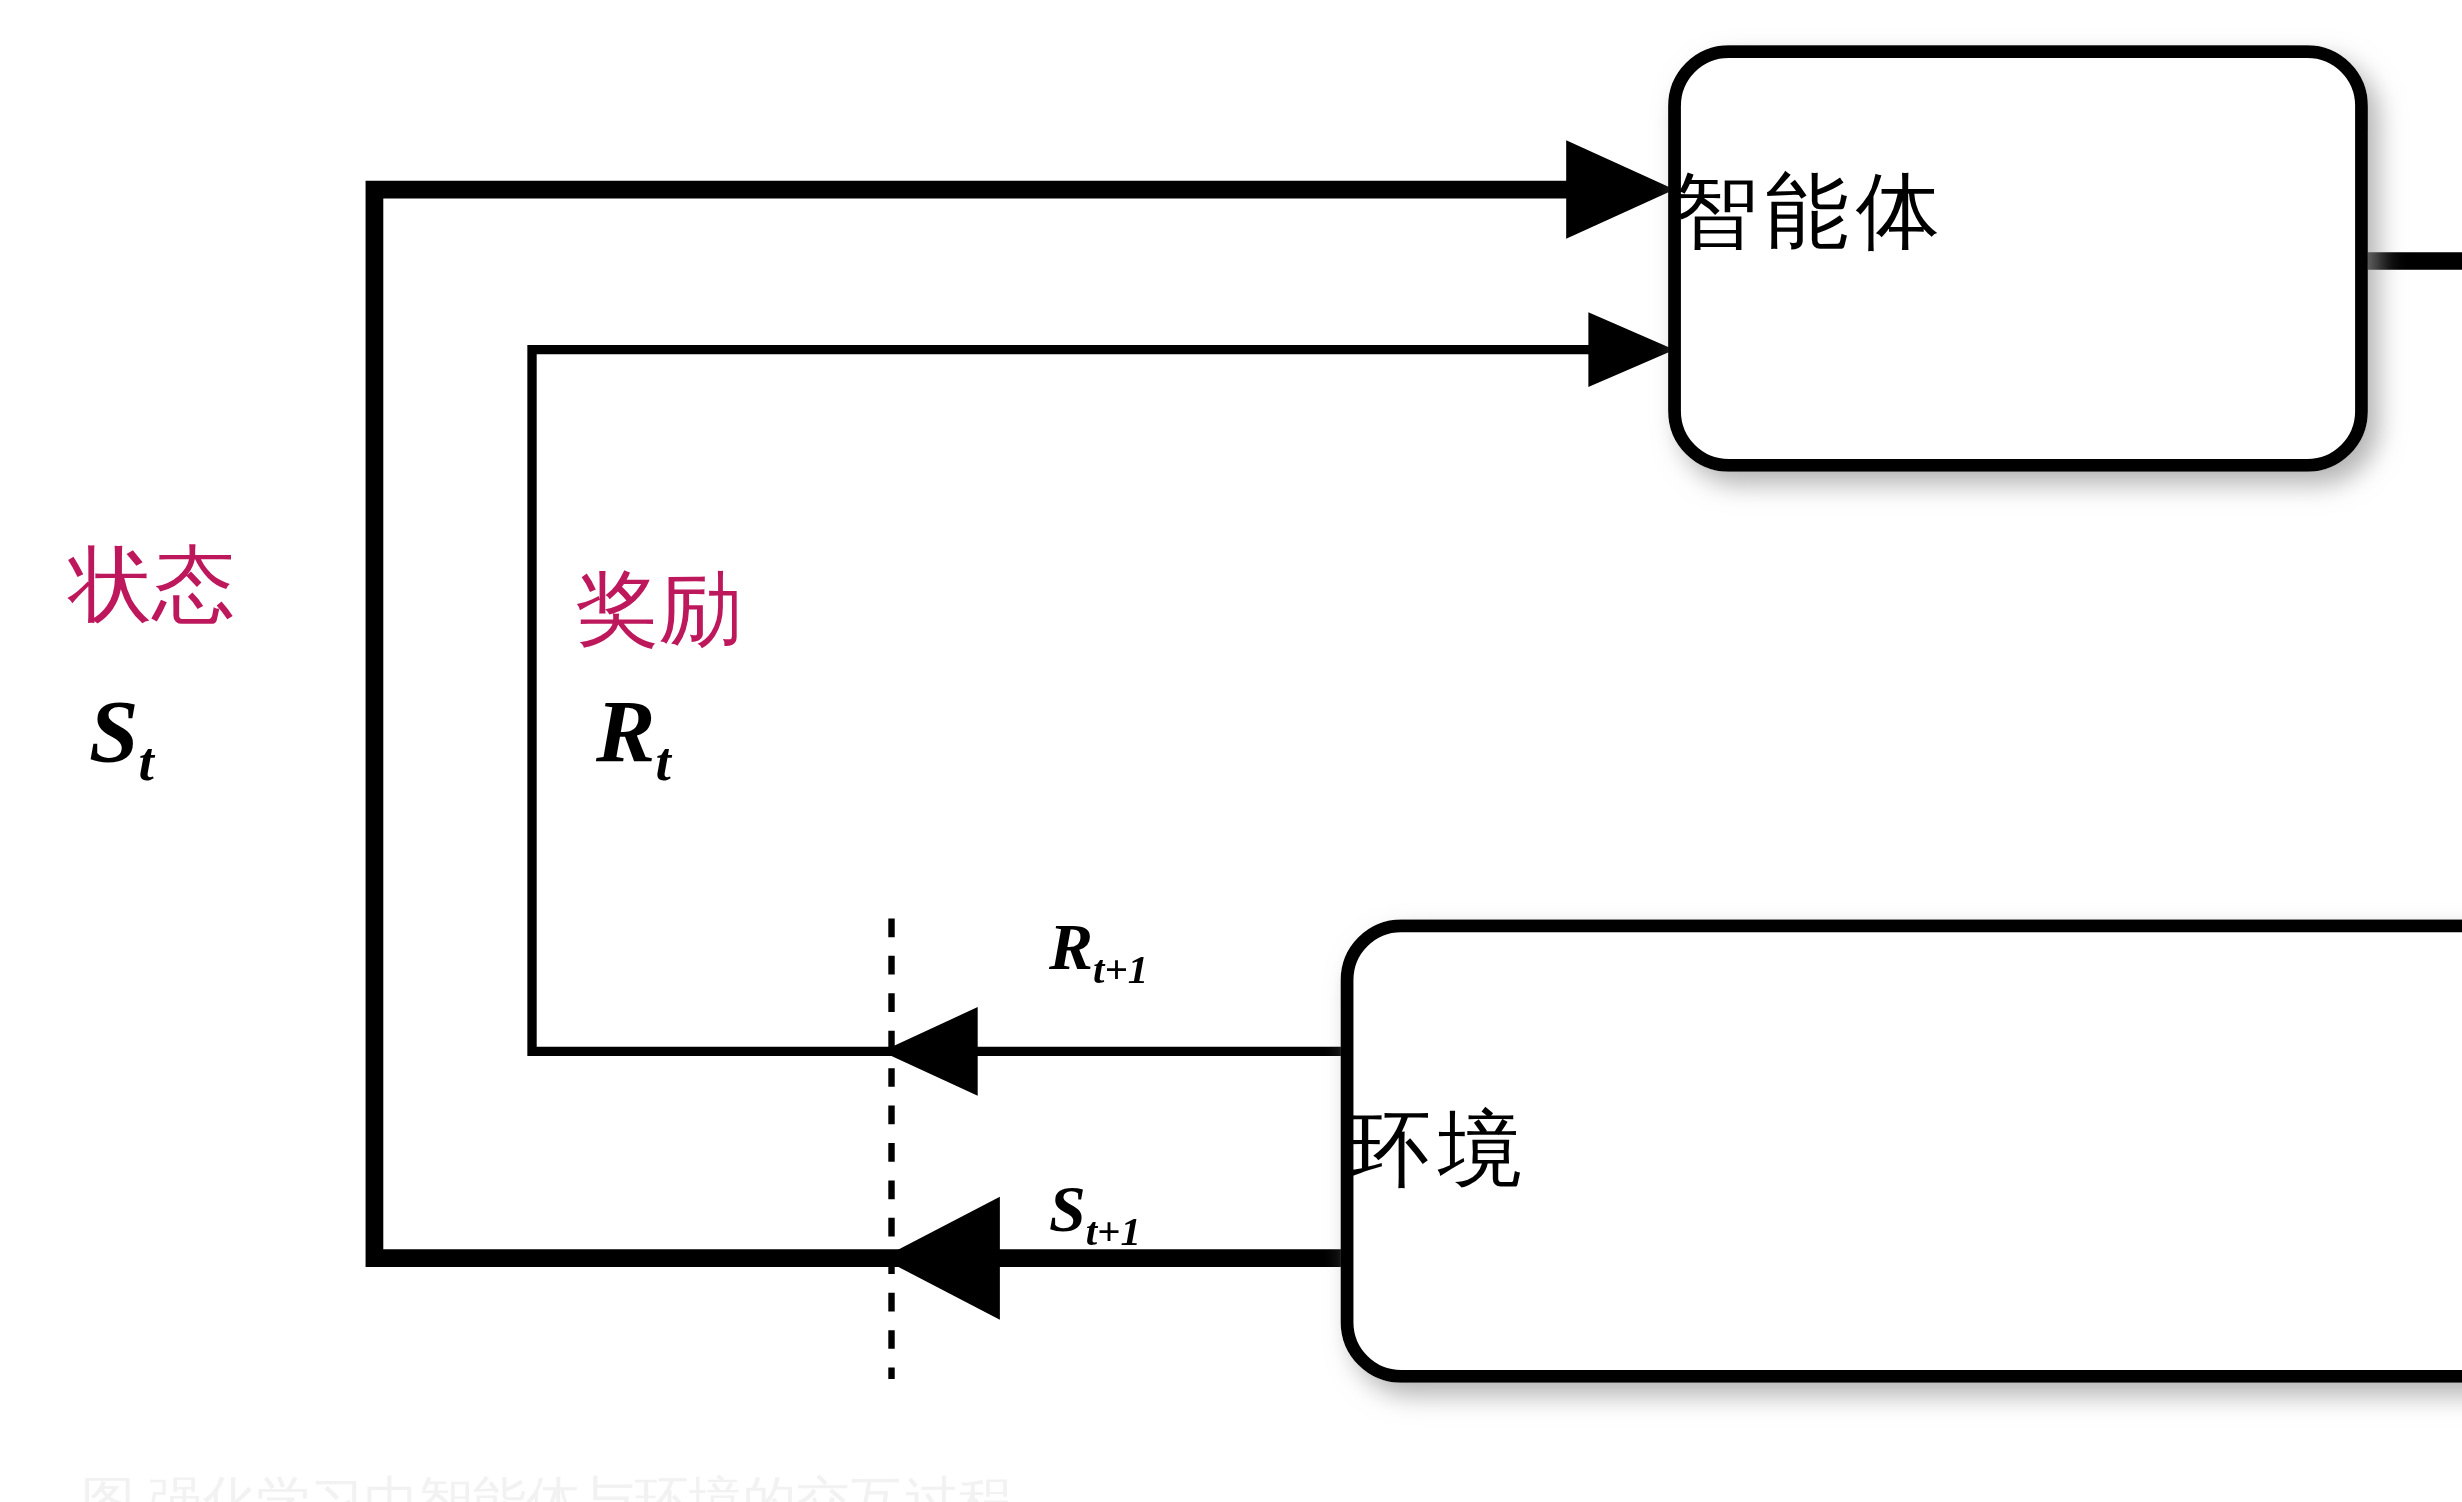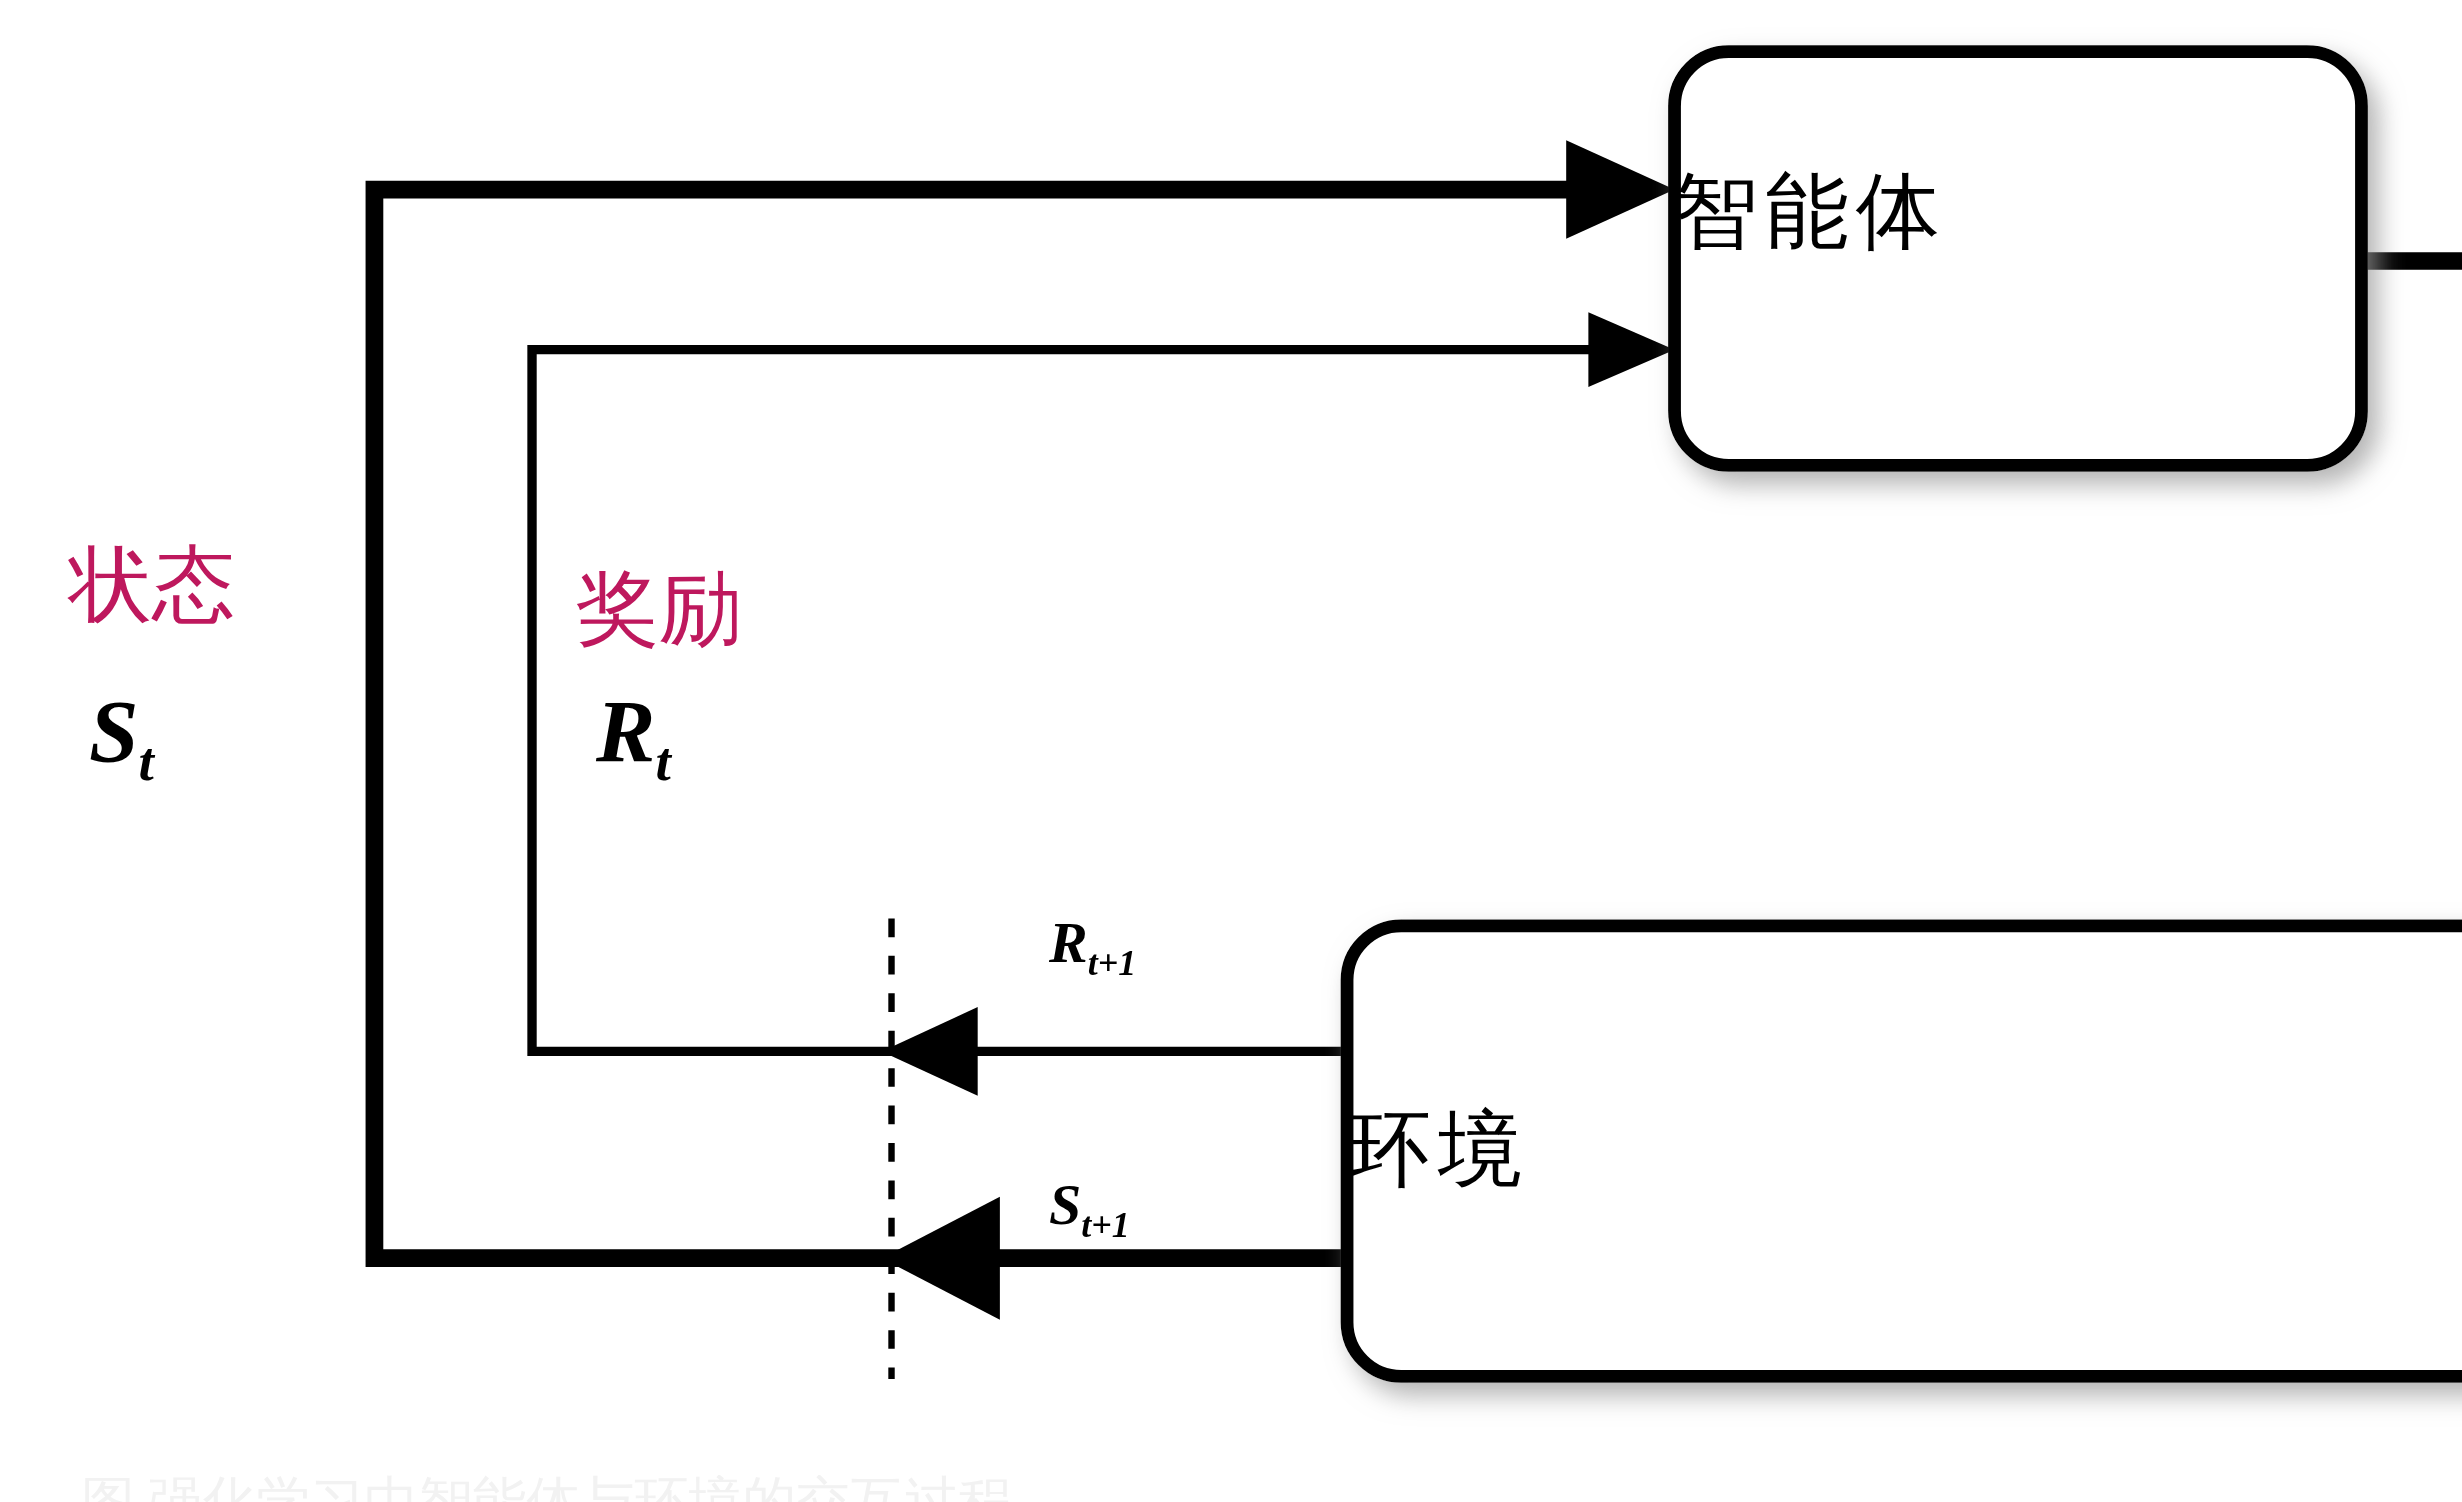--- a/index.html
+++ b/index.html
@@ -72,21 +72,21 @@
     line-height: 1;
   }
   .sym .sub {
     font-size: 0.62em;
     font-style: italic;
     font-weight: 700;
     vertical-align: sub;
     letter-spacing: 0;
   }
   .sym-big { font-size: 89px; }
-  .sym-mid { font-size: 58px; }
+  .sym-mid { font-size: 66px; }
 
   #label-state-cjk  { left: 69px;  top: 544px; }
   #label-reward-cjk { left: 576px; top: 544px; margin-top: 24px; }
 
   #sym-st { left: 89px;  top: 687px; }
   #sym-rt { left: 596px; top: 687px; text-align: center; }
 
   #sym-rt1 { left: 1049px; top: 914px; }
   #sym-st1 { left: 1049px; top: 1176px; }
 

